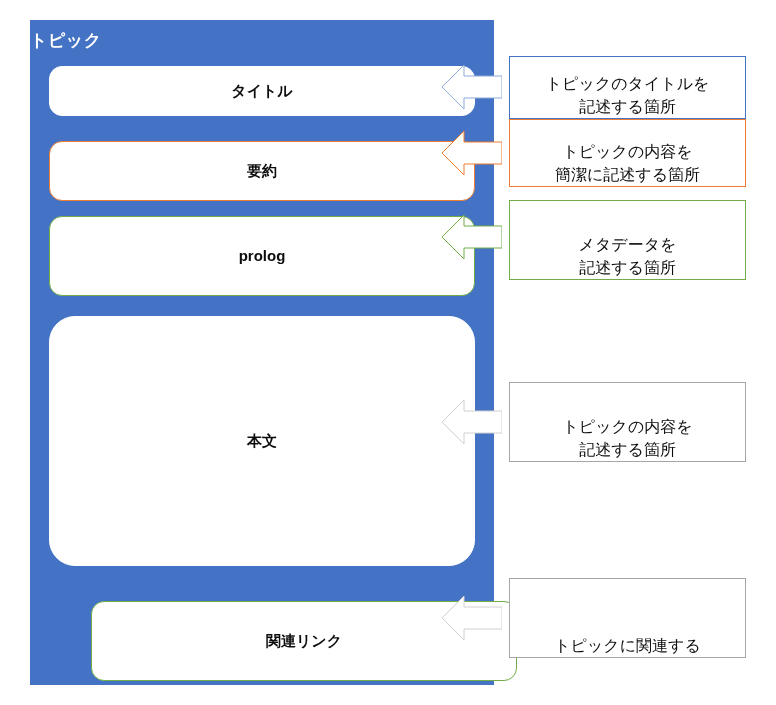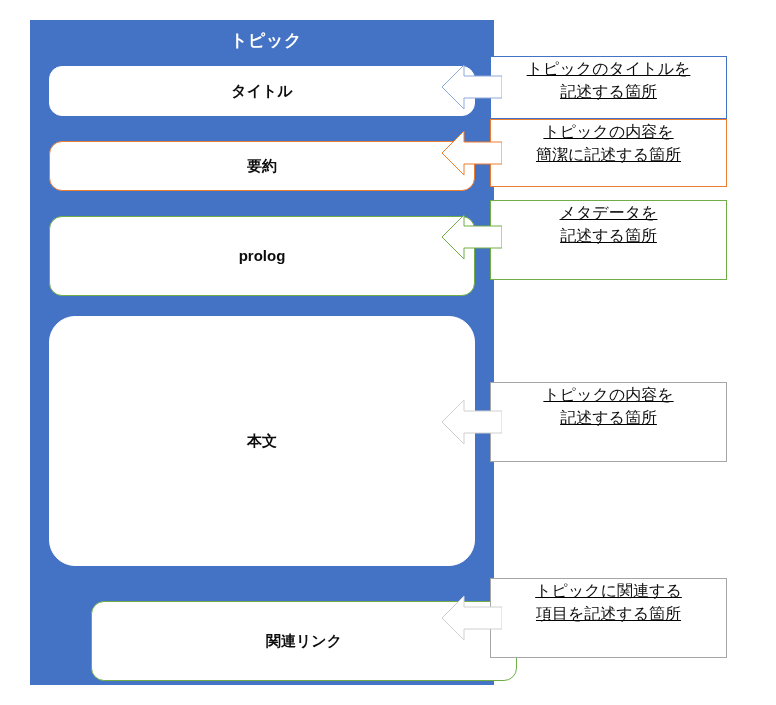--- a/index.html
+++ b/index.html
@@ -22,24 +22,23 @@
     left: 30px;
     top: 20px;
     width: 464px;
     height: 665px;
     background: #4472C4;
     box-sizing: border-box;
   }
 
   #topic-title {
     position: absolute;
-    left: 16px;
+    left: 0;
     top: 9px;
     width: 440px;
-    text-align: center;
     color: #ffffff;
     font-size: 17px;
     font-weight: bold;
     letter-spacing: 0.5px;
   }
 
   
   .section-box {
     position: absolute;
     left: 19px;
@@ -53,21 +52,21 @@
   }
   .section-box .section-label {
     font-size: 15px;
     font-weight: bold;
     color: #0d0d0d;
     text-align: center;
     line-height: 1.2;
   }
 
   .sec-title    { top: 46px;  height: 50px;  border: 1.6px solid #ffffff; }
-  .sec-shortdesc{ top: 121px; height: 50px;  border: 1.6px solid #ED7D31; }
+  .sec-shortdesc{ top: 121px; height: 60px;  border: 1.6px solid #ED7D31; }
   .sec-prolog   { top: 196px; height: 80px;  border: 1.6px solid #70AD47; }
   .sec-body     { top: 296px; height: 250px; border: 1.6px solid #ffffff; border-radius: 26px; }
   .sec-related  { top: 581px; height: 80px;  border: 1.6px solid #70AD47; margin-left: 42px; }
 
   
   .arrow {
     position: absolute;
     width: 62px;
     height: 46px;
     z-index: 5;
@@ -76,29 +75,28 @@
 
   .arr-title    { left: 440px; top: 64px;  }
   .arr-shortdesc{ left: 440px; top: 130px; }
   .arr-prolog   { left: 440px; top: 214px; }
   .arr-body     { left: 440px; top: 399px; }
   .arr-related  { left: 440px; top: 595px; }
 
   
   .note-box {
     position: absolute;
-    left: 490px;
+    left: 509px;
     width: 237px;
     background: #ffffff;
     box-sizing: border-box;
     display: flex;
-    align-items: flex-start;
+    align-items: flex-end;
     justify-content: center;
     z-index: 3;
-    text-decoration: underline;
   }
   .note-box .note-text {
     font-size: 16px;
     color: #0d0d0d;
     text-align: center;
     line-height: 1.45;
     font-family: "DejaVu Sans", "Liberation Sans", sans-serif;
   }
 
   .note-1 { top: 56px;  height: 63px; border: 1.3px solid #4472C4; }
@@ -188,15 +186,14 @@
 <div class="note-box note-4">
   <div class="note-text">
     <span>トピックの内容を</span><br>
     <span>記述する箇所</span>
   </div>
 </div>
 
 <div class="note-box note-5">
   <div class="note-text">
     <span>トピックに関連する</span><br>
-    <span>項目を記述する箇所</span>
   </div>
 </div>
 
 </body></html>

